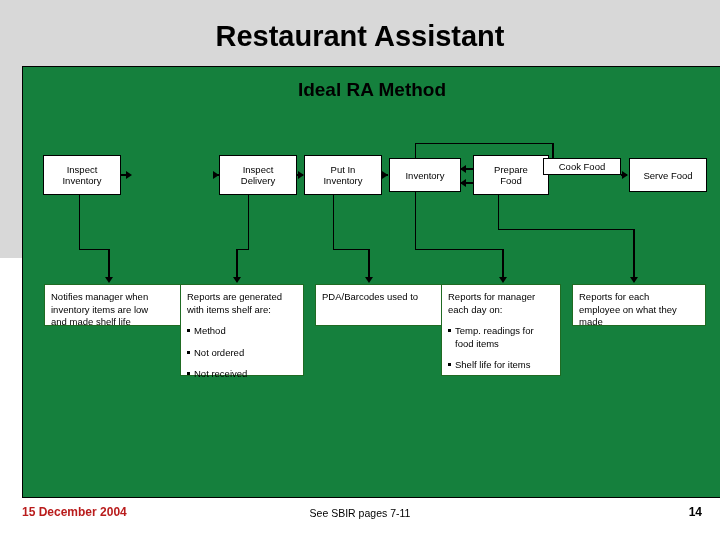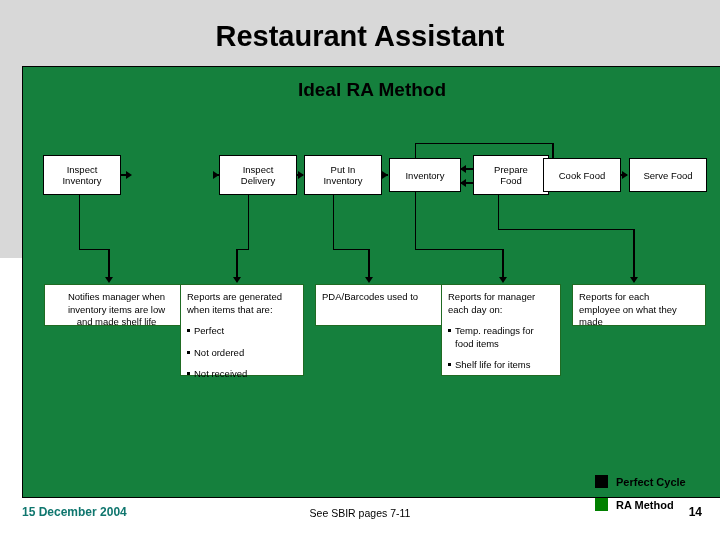--- a/index.html
+++ b/index.html
@@ -164,21 +164,21 @@
   #footer {
     position: absolute;
     left: 0; top: 505px;
     width: 720px; height: 22px;
   }
   #footer-date {
     position: absolute;
     left: 22px; top: 0;
     font-size: 12px;
     font-weight: bold;
-    color: #0f766e;
+    color: #b91c1c;
   }
   #footer-note {
     position: absolute;
     left: 0; top: 2px;
     width: 720px;
     text-align: center;
     font-size: 10.5px;
     color: #000000;
   }
   #footer-page {
@@ -223,21 +223,21 @@
       </div>
 
       <div class="pbox" style="left:366px; top:91px; width:72px;  height:34px;">
         <span>Inventory</span>
       </div>
 
       <div class="pbox" style="left:450px; top:88px; width:76px;  height:40px;">
         <span><span>Prepare</span><br><span>Food</span></span>
       </div>
 
-      <div class="pbox" style="left:520px; top:91px; width:78px;  height:34px;">
+      <div class="pbox" style="left:520px; top:91px; width:78px;  height:17px;">
         <span>Cook Food</span>
       </div>
 
       <div class="pbox" style="left:606px; top:91px; width:78px;  height:34px;">
         <span>Serve Food</span>
       </div>
 
       <div class="h-line thick" style="left:98px;  top:107px; width:6px;"></div>
       <div class="arrow-r" style="left:103px; top:104px;"></div>
 
@@ -276,30 +276,30 @@
       <div class="v-line" style="left:392px; top:125px; width:1px;  height:58px;"></div>
       <div class="h-line" style="left:392px; top:182px; width:88px;"></div>
       <div class="v-line thick" style="left:479px; top:182px; height:30px;"></div>
       <div class="arrow-d" style="left:476px; top:210px;"></div>
 
       <div class="v-line" style="left:475px; top:128px; width:1px;  height:35px;"></div>
       <div class="h-line" style="left:475px; top:162px; width:136px;"></div>
       <div class="v-line thick" style="left:610px; top:162px; height:50px;"></div>
       <div class="arrow-d" style="left:607px; top:210px;"></div>
 
-      <div class="nbox" style="left:21px;  top:217px; width:145px; height:42px;text-align:center;">
+      <div class="nbox" style="left:21px;  top:217px; width:145px; height:42px;">
         <span class="nline">Notifies manager when</span>
         <span class="nline">inventory items are low</span>
         <span class="nline">and made shelf life</span>
       </div>
 
       <div class="nbox" style="left:157px; top:217px; width:124px; height:92px;">
         <span class="nline">Reports are generated</span>
-        <span class="nline">when items that are:</span>
-        <span class="nbul"><i class="bulsq"></i><span>Perfect</span></span>
+        <span class="nline">with items shelf are:</span>
+        <span class="nbul"><i class="bulsq"></i><span>Method</span></span>
         <span class="nbul"><i class="bulsq"></i><span>Not ordered</span></span>
         <span class="nbul"><i class="bulsq"></i><span>Not received</span></span>
       </div>
 
       <div class="nbox" style="left:292px; top:217px; width:140px; height:42px;">
         <span class="nline">PDA/Barcodes used to</span>
       </div>
 
       <div class="nbox" style="left:418px; top:217px; width:120px; height:92px;">
         <span class="nline">Reports for manager</span>
@@ -307,30 +307,20 @@
         <span class="nbul"><i class="bulsq"></i><span>Temp. readings for food items</span></span>
         <span class="nbul"><i class="bulsq"></i><span>Shelf life for items</span></span>
       </div>
 
       <div class="nbox" style="left:549px; top:217px; width:134px; height:42px;">
         <span class="nline">Reports for each</span>
         <span class="nline">employee on what they</span>
         <span class="nline">made</span>
       </div>
 
-      <div id="legend">
-        <div class="legend-row">
-          <span class="legend-swatch" style="background:#000000;"></span>
-          <span class="legend-label">Perfect Cycle</span>
-        </div>
-        <div class="legend-row">
-          <span class="legend-swatch" style="background:#018000;"></span>
-          <span class="legend-label">RA Method</span>
-        </div>
-      </div>
 
     </div>
   </div>
 
   <div id="footer">
     <div id="footer-date">15 December 2004</div>
     <div id="footer-note">See SBIR pages 7-11</div>
     <div id="footer-page">14</div>
   </div>
 

